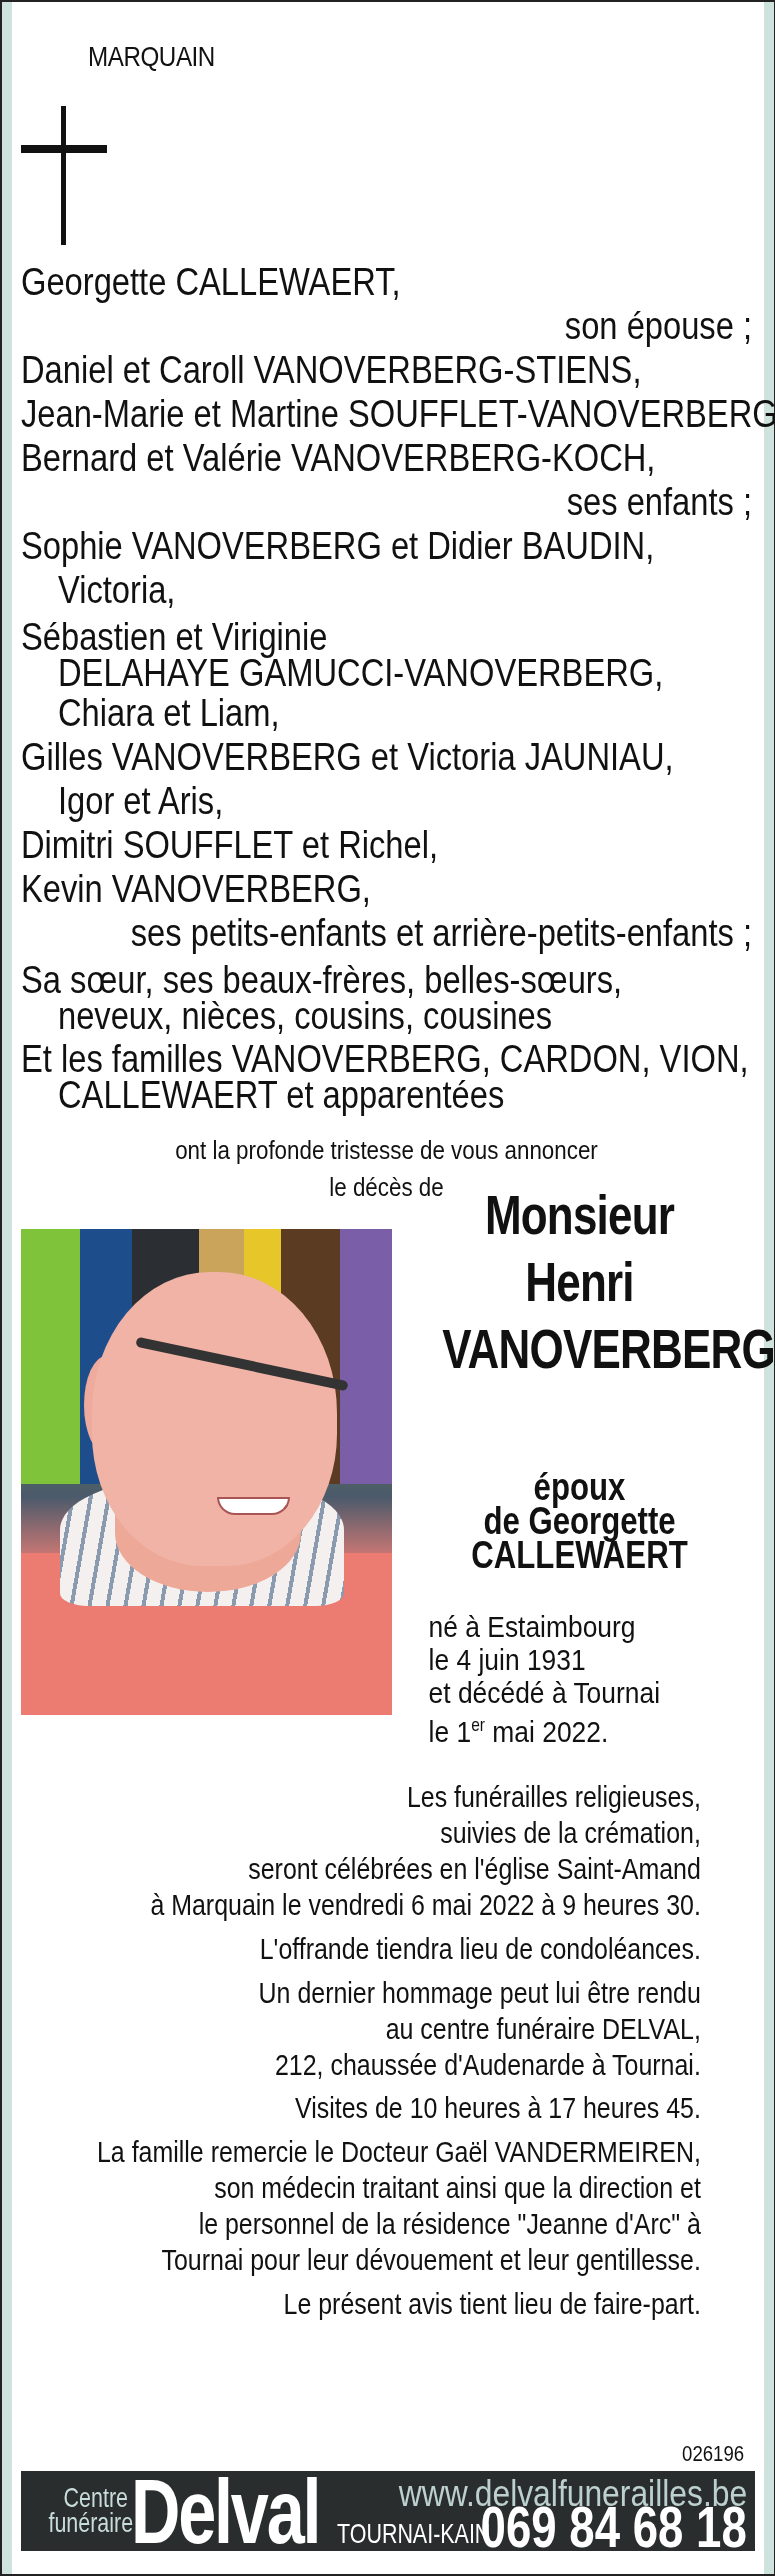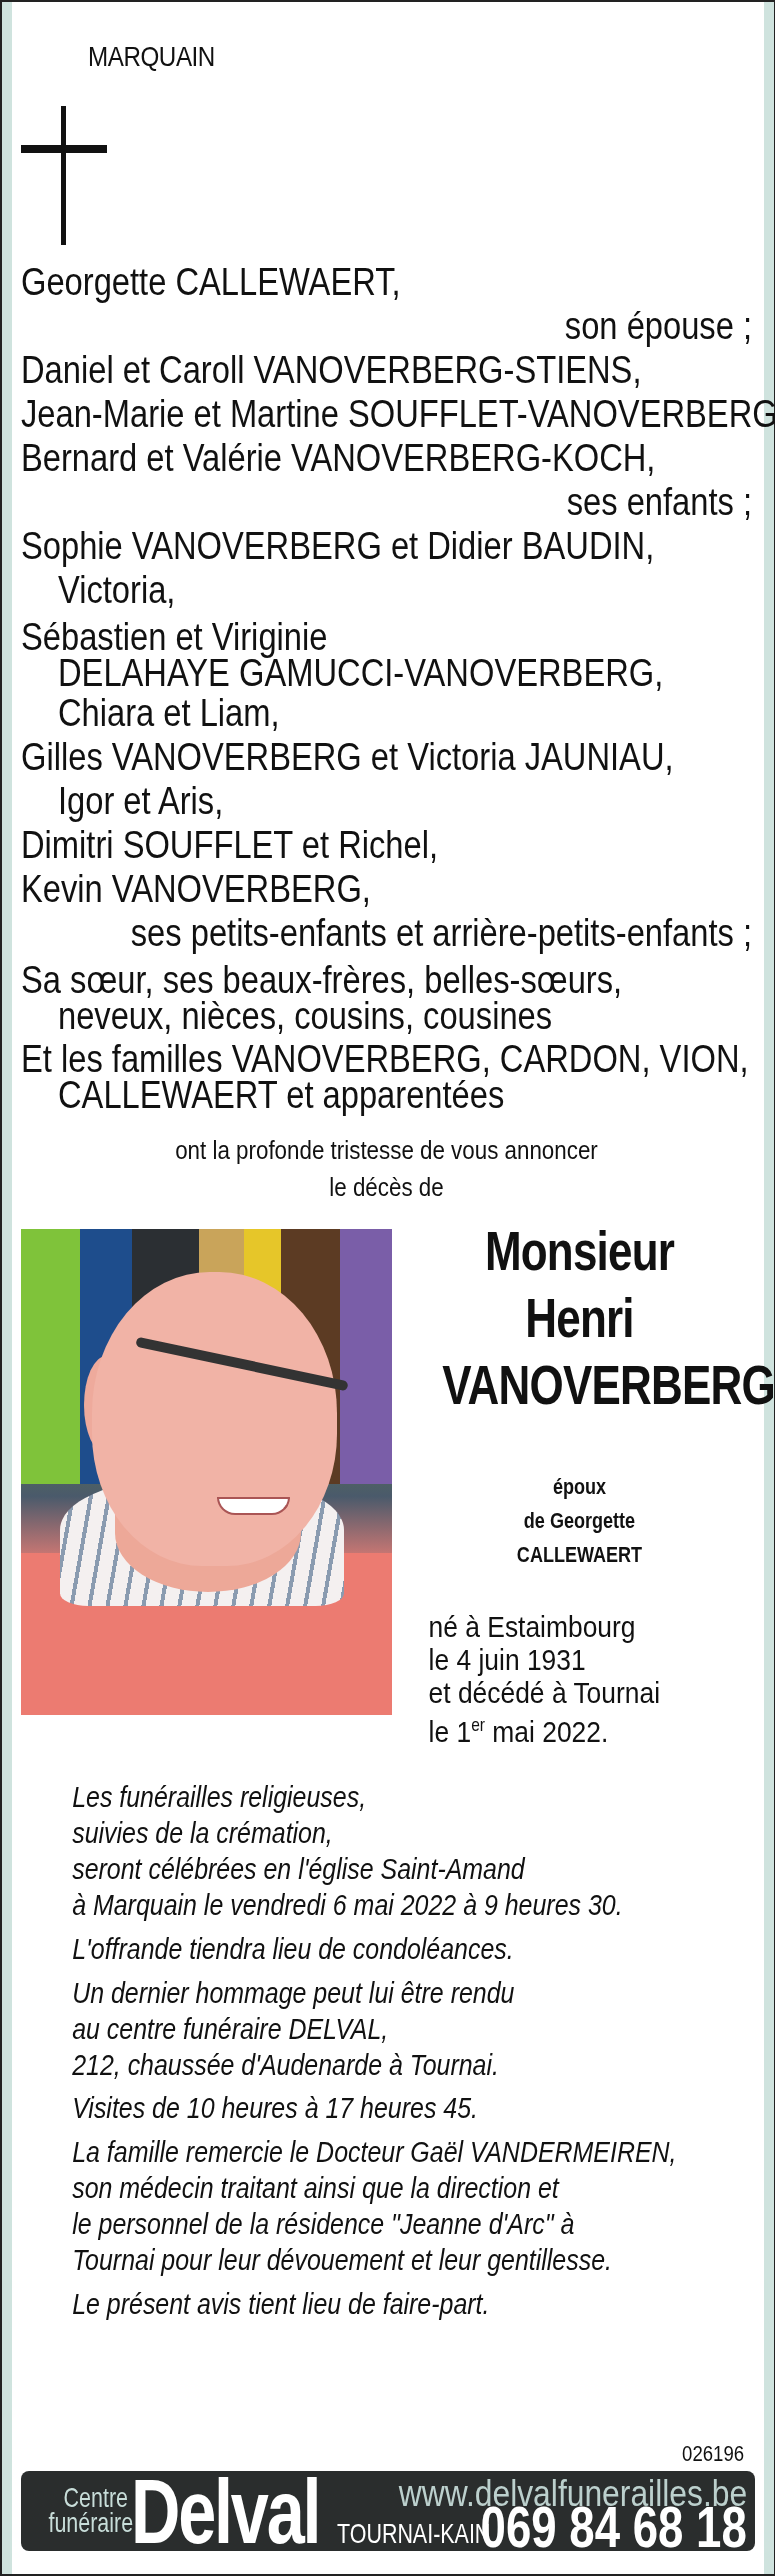--- a/index.html
+++ b/index.html
@@ -27,33 +27,33 @@
   .photo .books { position:absolute; left:0; top:0; width:100%; height:255px;
            background:linear-gradient(90deg,#7fc33a 0 16%,#1e4d8c 16% 30%,#2b2f33 30% 48%,#c9a45a 48% 60%,#e6c629 60% 70%,#5c3b23 70% 86%,#7a5ea8 86% 100%); }
   .photo .head { position:absolute; left:71px; top:43px; width:245px; height:294px; border-radius:48% 48% 45% 45%; background:#f1b3a6; }
   .photo .ear { position:absolute; left:63px; top:127px; width:45px; height:98px; border-radius:50%; background:#eeaa9c; }
   .photo .glasses { position:absolute; left:113px; top:130px; width:216px; height:9.8px; background:#333; transform:rotate(12deg); border-radius:4.9px; }
   .photo .mouth { position:absolute; left:196px; top:268px; width:69px; height:13.7px; border-radius:0 0 39px 39px; background:#fff; border:2px solid #a55; }
   .photo .collar { position:absolute; left:39px; top:250px; width:284px; height:127px; border-radius:40% 40% 10% 10%;
            background:repeating-linear-gradient(100deg,#f4f0f0 0 13.7px,#8a9bb0 13.7px 17.7px); }
   .photo .sweater { position:absolute; left:0; top:324px; width:100%; height:163px; background:#ec7b71; }
   .photo .neck { position:absolute; left:94px; top:245px; width:186px; height:118px; border-radius:0 0 50% 50%; background:#eda898; }
-  .deceased { position:absolute; left:387px; top:1216px; width:343px; text-align:center; }
+  .deceased { position:absolute; left:387px; top:1180px; width:343px; text-align:center; }
   .deceased .t { font-family:"Liberation Sans", sans-serif; font-weight:bold; font-size:55px; line-height:67px; letter-spacing:-1px;
                  transform:scaleX(0.8); white-space:nowrap; }
-  .spouse { position:absolute; left:387px; top:1468px; width:343px; text-align:center; font-weight:bold; font-size:22px; line-height:34px; }
+  .spouse { position:absolute; left:387px; top:1468px; width:343px; text-align:center; font-weight:bold; font-size:38px; line-height:34px; }
   .spouse div { transform:scaleX(0.82); white-space:nowrap; }
   .dates { position:absolute; left:387px; top:1608px; width:343px; text-align:left; font-size:30px; line-height:33px; }
   .dates div { transform:scaleX(0.88); white-space:nowrap; }
   .dates sup { font-size:17.7px; }
-  .details { position:absolute; left:0; top:1777px; width:731px; text-align:left; font-size:29px; line-height:36px;font-style:italic; }
+  .details { position:absolute; left:0; top:1777px; width:731px; text-align:right; font-size:29px; line-height:36px; }
   .details .p { margin-bottom:7.8px; }
   .details .p div { transform:scaleX(0.86); white-space:nowrap; }
   .ref { position:absolute; right:7.8px; top:2439px; font-size:21.6px; transform:scaleX(0.86); transform-origin:right; }
-  .banner { position:absolute; left:0; top:2469px; width:734px; height:80px; background:#2a2d2d; color:#fff;border-radius:8px; }
+  .banner { position:absolute; left:0; top:2469px; width:734px; height:80px; background:#2a2d2d; color:#fff; }
   .banner .centre { position:absolute; left:5.9px; top:13.7px; font-size:27.5px; line-height:25.5px; color:#c8ddd9; text-align:right; width:102px; transform:scaleX(0.78); transform-origin:right; }
   .banner .brand { position:absolute; left:110px; top:-3.9px; font-size:90px; font-weight:bold; letter-spacing:-2.9px; transform:scaleX(0.76); transform-origin:left; line-height:90px; }
   .banner .loc { position:absolute; left:316px; top:47px; font-size:27.5px; transform:scaleX(0.78); transform-origin:left; white-space:nowrap; }
   .banner .web { position:absolute; right:7.8px; top:2px; font-size:37px; color:#bcd0cd; transform:scaleX(0.86); transform-origin:right; white-space:nowrap; }
   .banner .phone { position:absolute; right:7.8px; top:29px; font-size:57px; font-weight:bold; transform:scaleX(0.8); transform-origin:right; white-space:nowrap; line-height:55px; }
 </style>
 </head>
 <body>
 
 <div class="frame">

